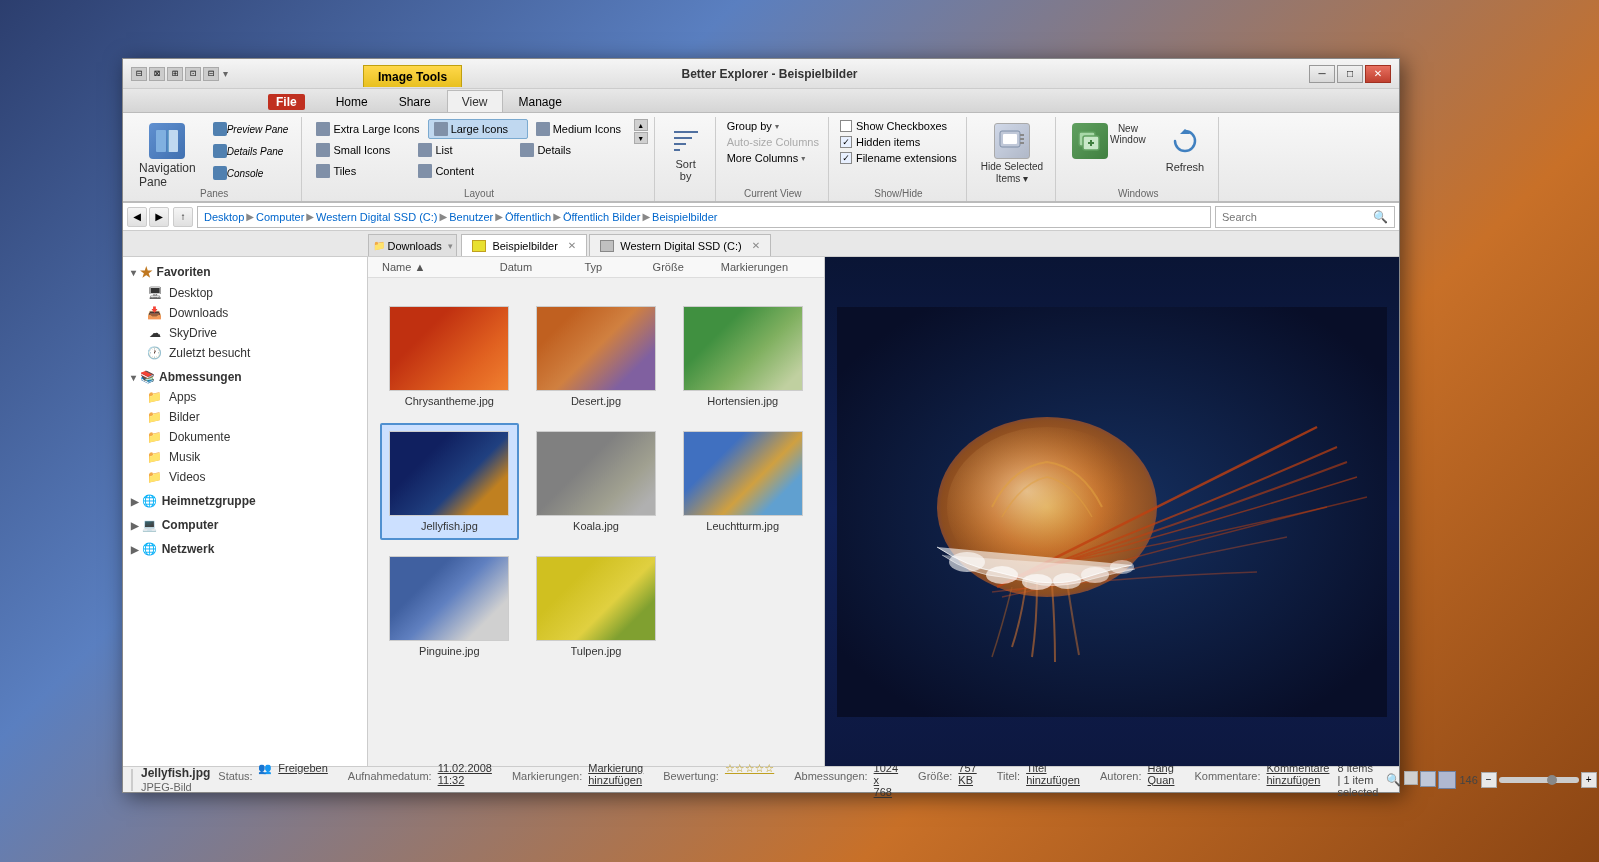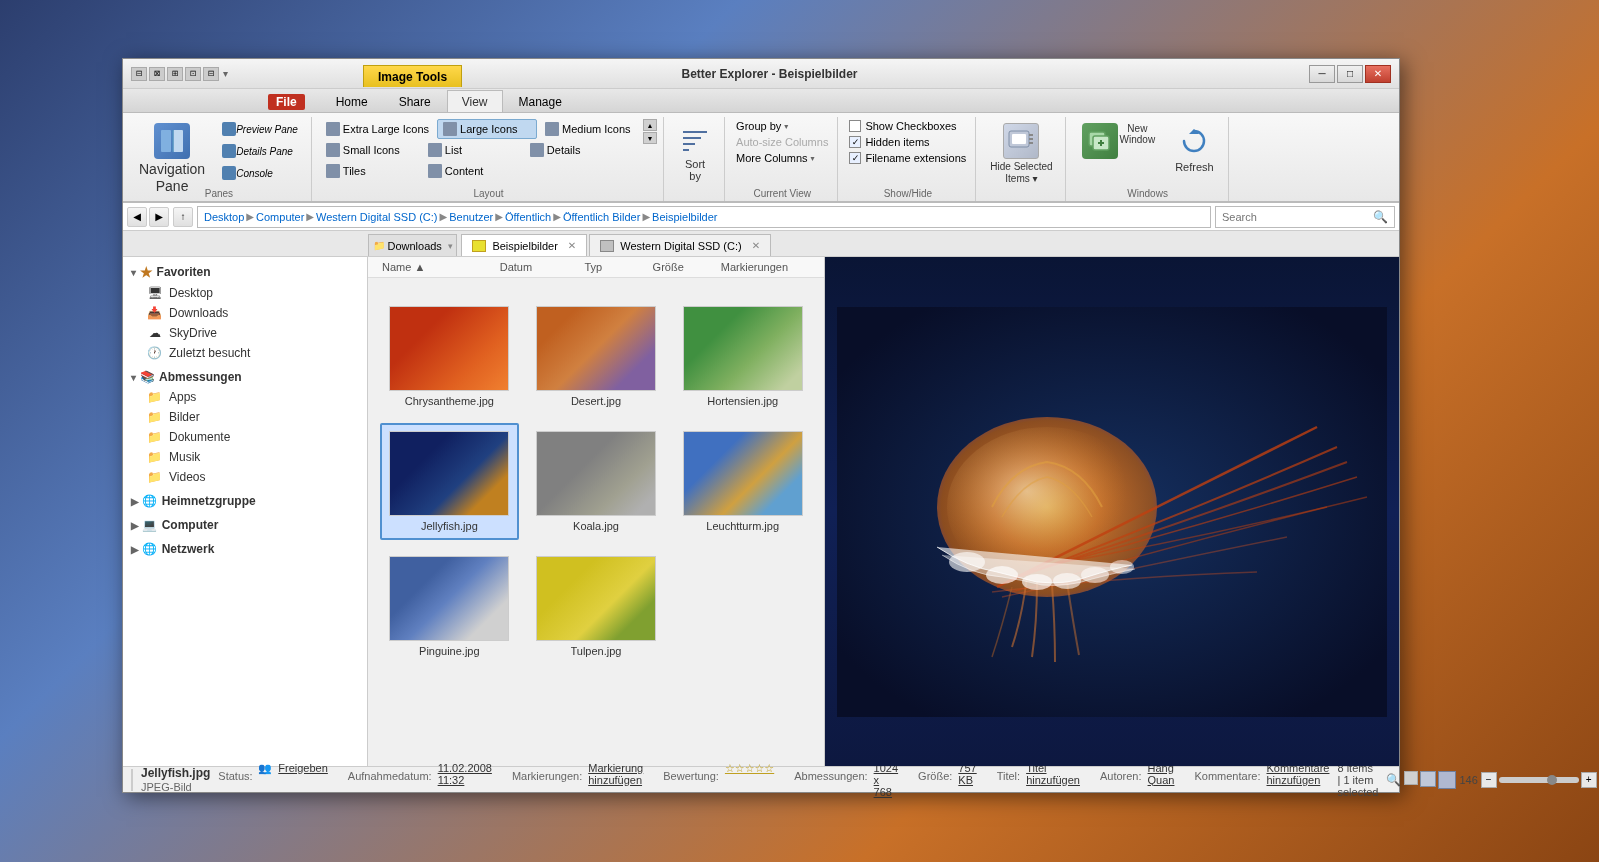--- a/index.html
+++ b/index.html
@@ -170,23 +170,22 @@
       height: 36px;
       background: linear-gradient(135deg, #6090d0, #4070b0);
       border-radius: 4px;
       display: flex;
       align-items: center;
       justify-content: center;
       font-size: 20px;
       color: white;
     }
     .nav-pane-label {
-      font-size: 14px;
+      font-size: 12px;
       color: #333;
-      text-align: center;
       line-height: 1.2;
     }
 
     .ribbon-small-buttons {
       display: flex;
       flex-direction: column;
       gap: 2px;
     }
     .ribbon-small-btn {
       display: flex;

